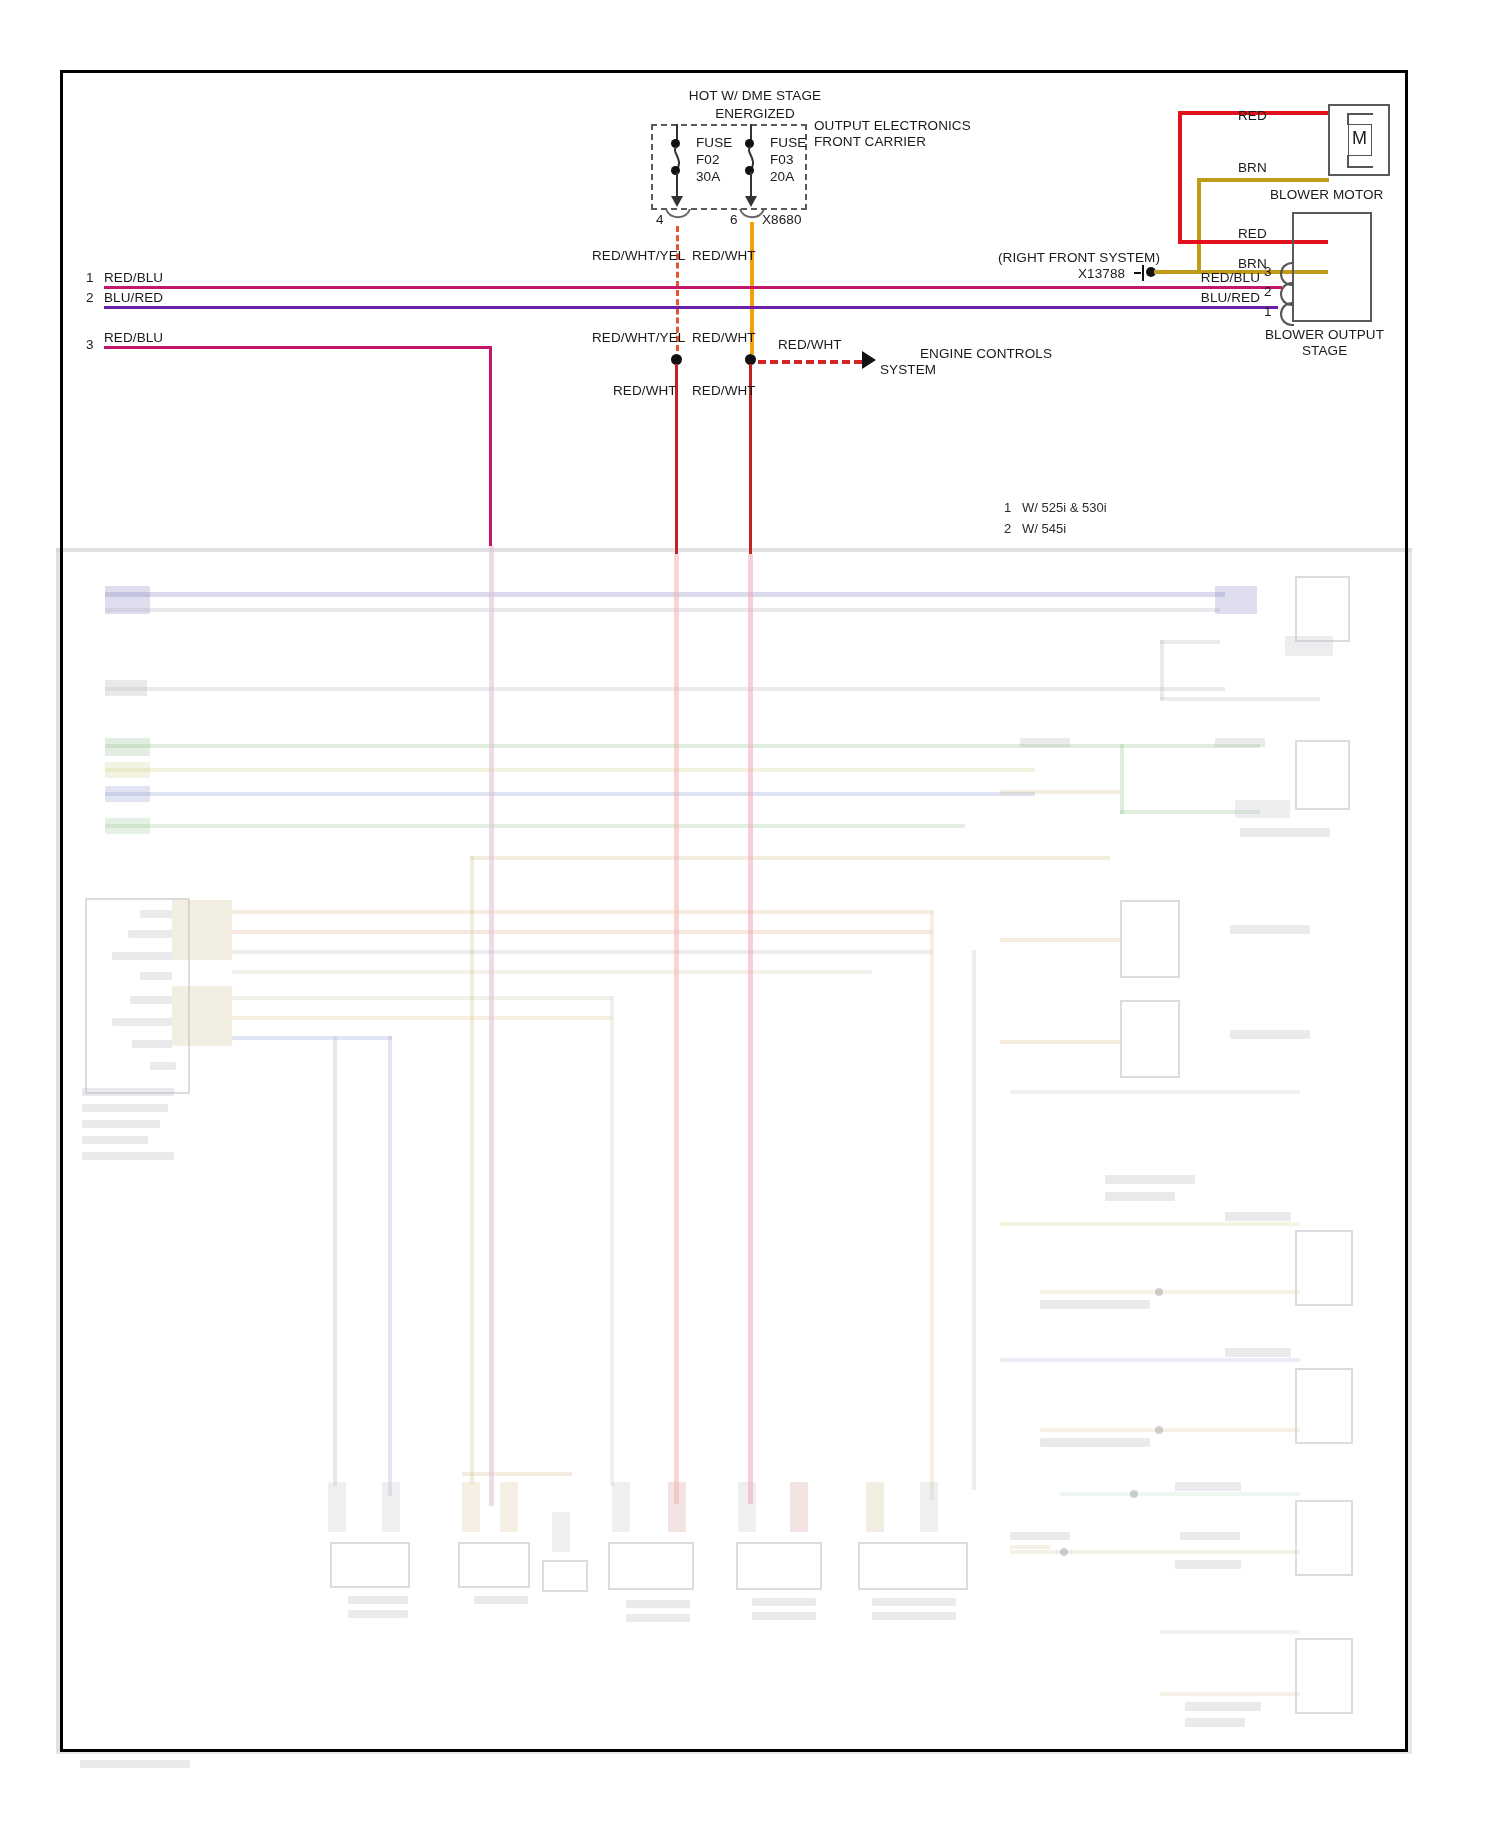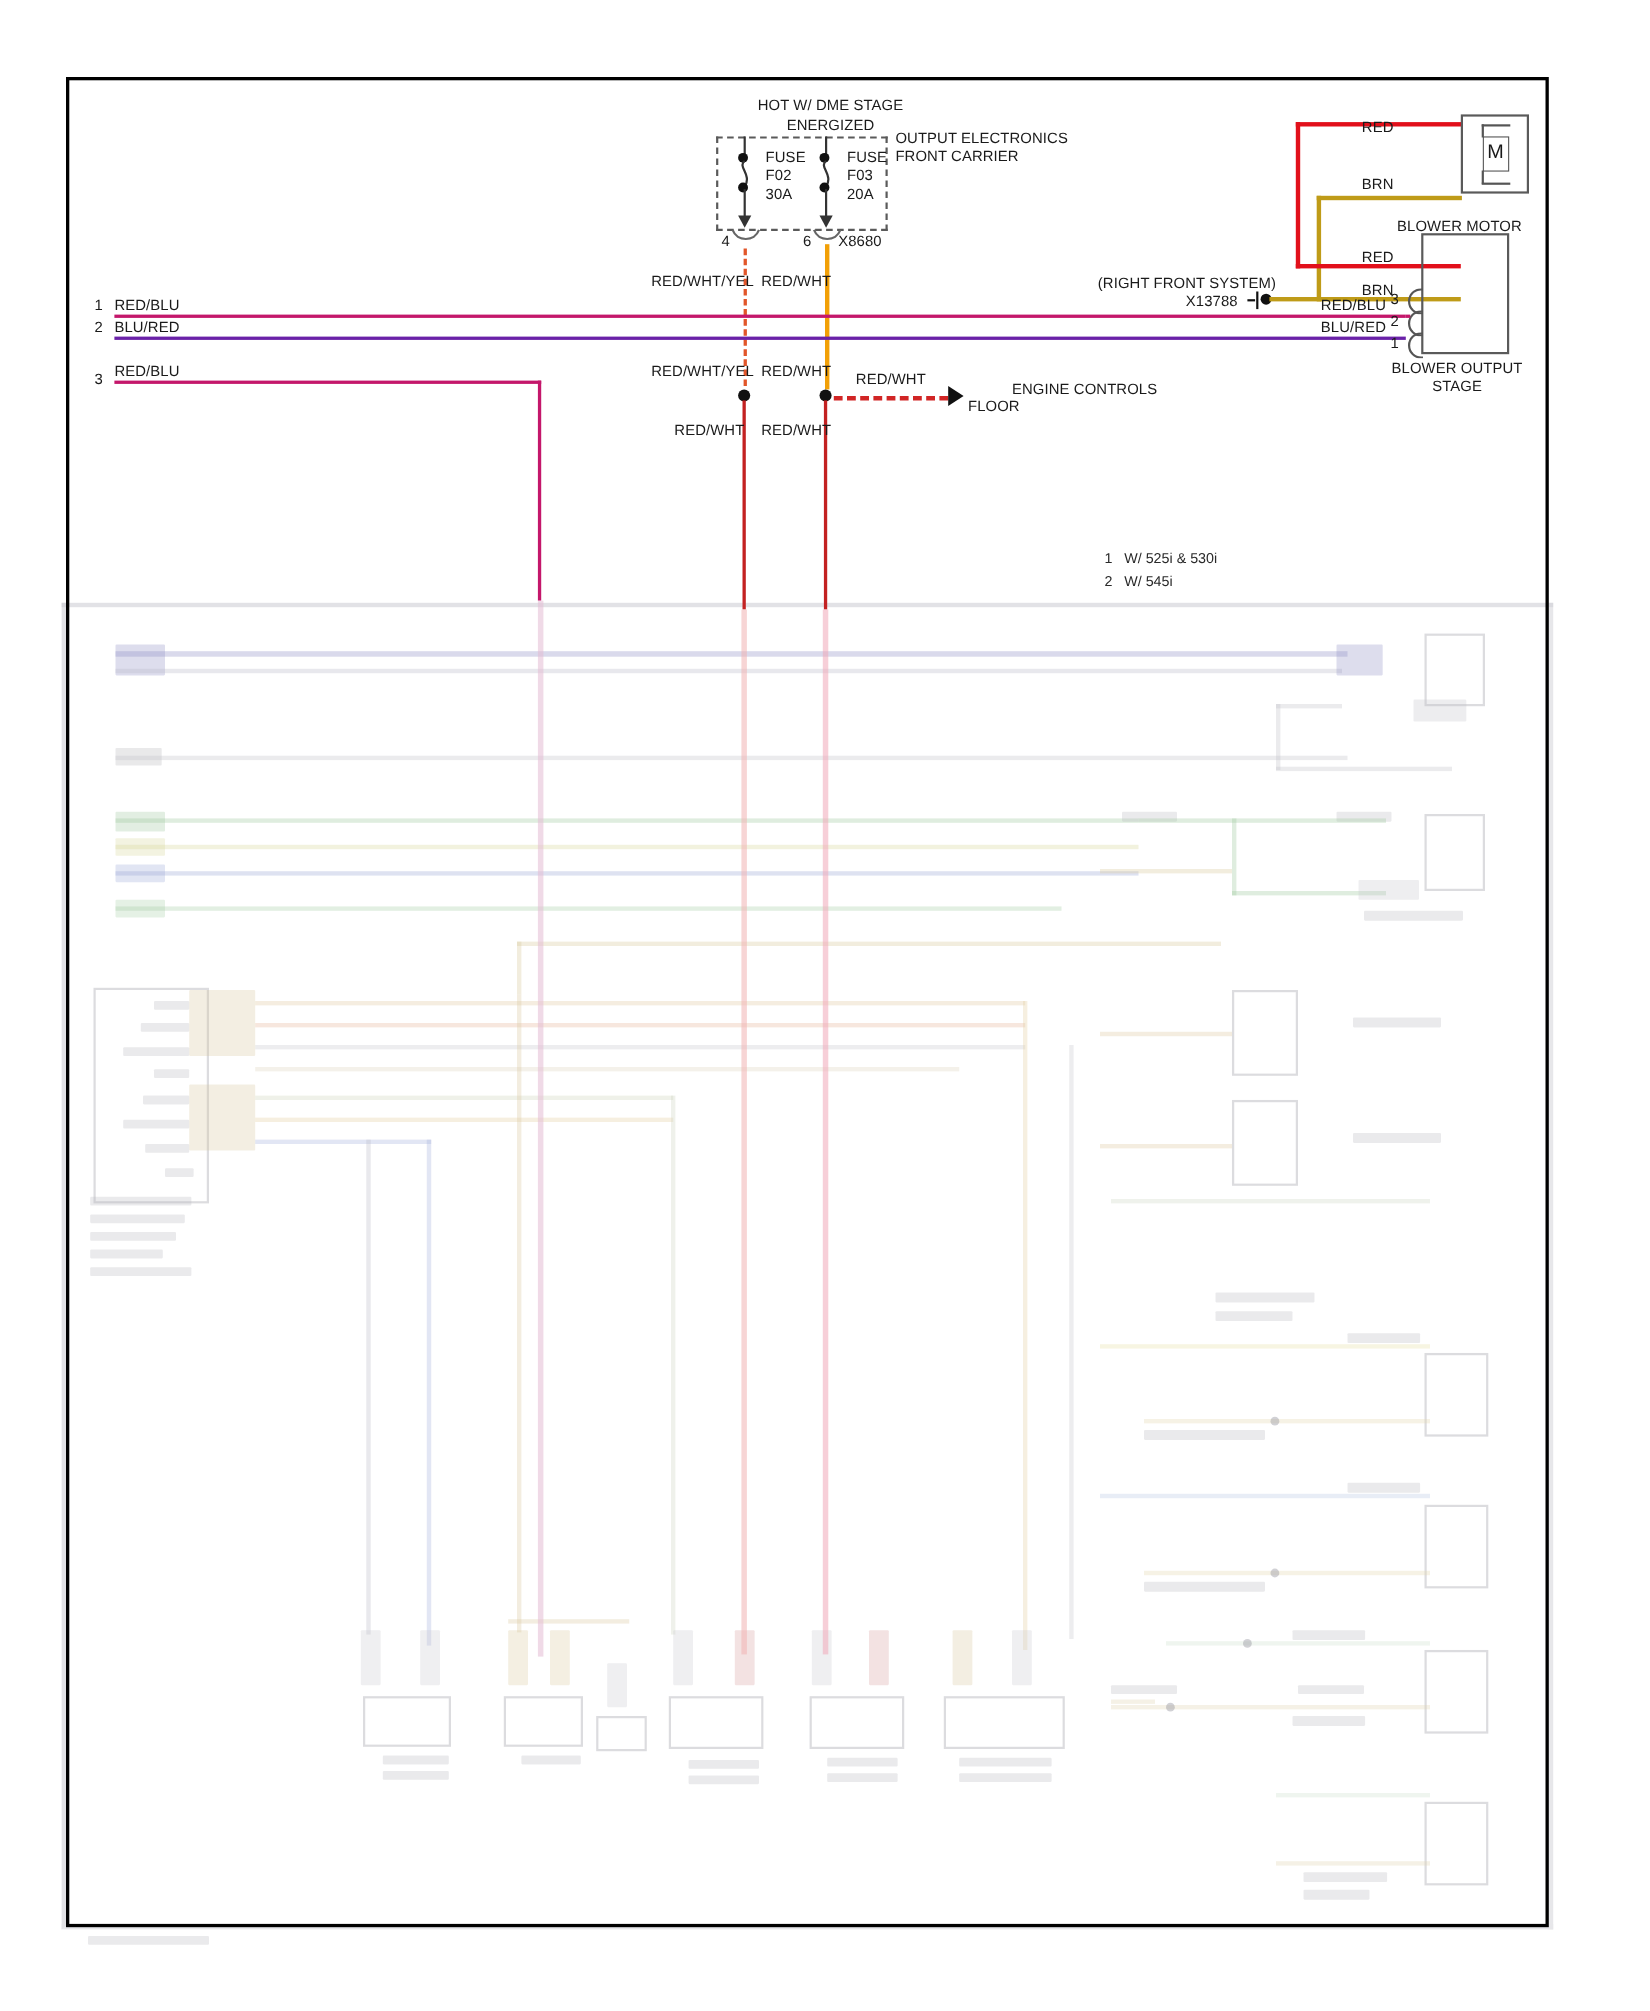--- a/index.html
+++ b/index.html
@@ -383,21 +383,21 @@
   <div class="lbl" style="left:592px;top:330px;">RED/WHT/YEL</div>
   <div class="lbl" style="left:692px;top:330px;">RED/WHT</div>
 
   <div class="dot" style="left:671px;top:354px;"></div>
   <div class="dot" style="left:745px;top:354px;"></div>
 
   <div class="dash-h" style="left:758px;top:360px;width:104px;"></div>
   <div class="lbl" style="left:778px;top:337px;">RED/WHT</div>
   <div class="arrow-r" style="left:862px;top:351px;"></div>
   <div class="lbl" style="left:880px;top:346px;margin-left:40px;">ENGINE CONTROLS</div>
-  <div class="lbl" style="left:880px;top:362px;">FLOOR</div>
+  <div class="lbl" style="left:880px;top:362px;">SYSTEM</div>
 
   <div class="wire v c-redwht" style="left:675px;top:364px;width:3px;height:190px;"></div>
   <div class="wire v c-redwht" style="left:749px;top:364px;width:3px;height:190px;"></div>
   <div class="lbl" style="left:613px;top:383px;">RED/WHT</div>
   <div class="lbl" style="left:692px;top:383px;">RED/WHT</div>
 
   <div class="lbl" style="left:998px;top:250px;">(RIGHT FRONT SYSTEM)</div>
   <div class="lbl" style="left:1078px;top:266px;">X13788</div>
   <div class="pin-tick" style="left:1134px;top:272px;"></div>
   <div class="pin-bar" style="left:1142px;top:265px;"></div>
@@ -415,21 +415,21 @@
   <div class="lbl" style="left:1238px;top:108px;">RED</div>
   <div class="lbl" style="left:1238px;top:226px;">RED</div>
 
   <div class="box-solid" style="left:1328px;top:104px;width:62px;height:72px;"></div>
   <div class="motor-body" style="left:1348px;top:124px;width:24px;height:32px;"></div>
   <div class="wire" style="left:1347px;top:113px;width:26px;height:2px;background:#555;"></div>
   <div class="wire" style="left:1347px;top:113px;width:2px;height:12px;background:#555;"></div>
   <div class="wire" style="left:1347px;top:155px;width:2px;height:12px;background:#555;"></div>
   <div class="wire" style="left:1347px;top:166px;width:26px;height:2px;background:#555;"></div>
   <div class="lbl" style="left:1352px;top:131px;font-size:18px;">M</div>
-  <div class="lbl" style="left:1270px;top:198px;">BLOWER MOTOR</div>
+  <div class="lbl" style="left:1270px;top:187px;">BLOWER MOTOR</div>
 
   <div class="box-solid" style="left:1292px;top:212px;width:80px;height:110px;"></div>
   <div class="lbl" style="left:1265px;top:327px;">BLOWER OUTPUT</div>
   <div class="lbl" style="left:1302px;top:343px;">STAGE</div>
 
   <div class="conn" style="left:1280px;top:262px;"></div>
   <div class="conn" style="left:1280px;top:282px;"></div>
   <div class="conn" style="left:1280px;top:302px;"></div>
   <div class="lbl" style="left:1264px;top:264px;">3</div>
   <div class="lbl" style="left:1264px;top:284px;">2</div>

